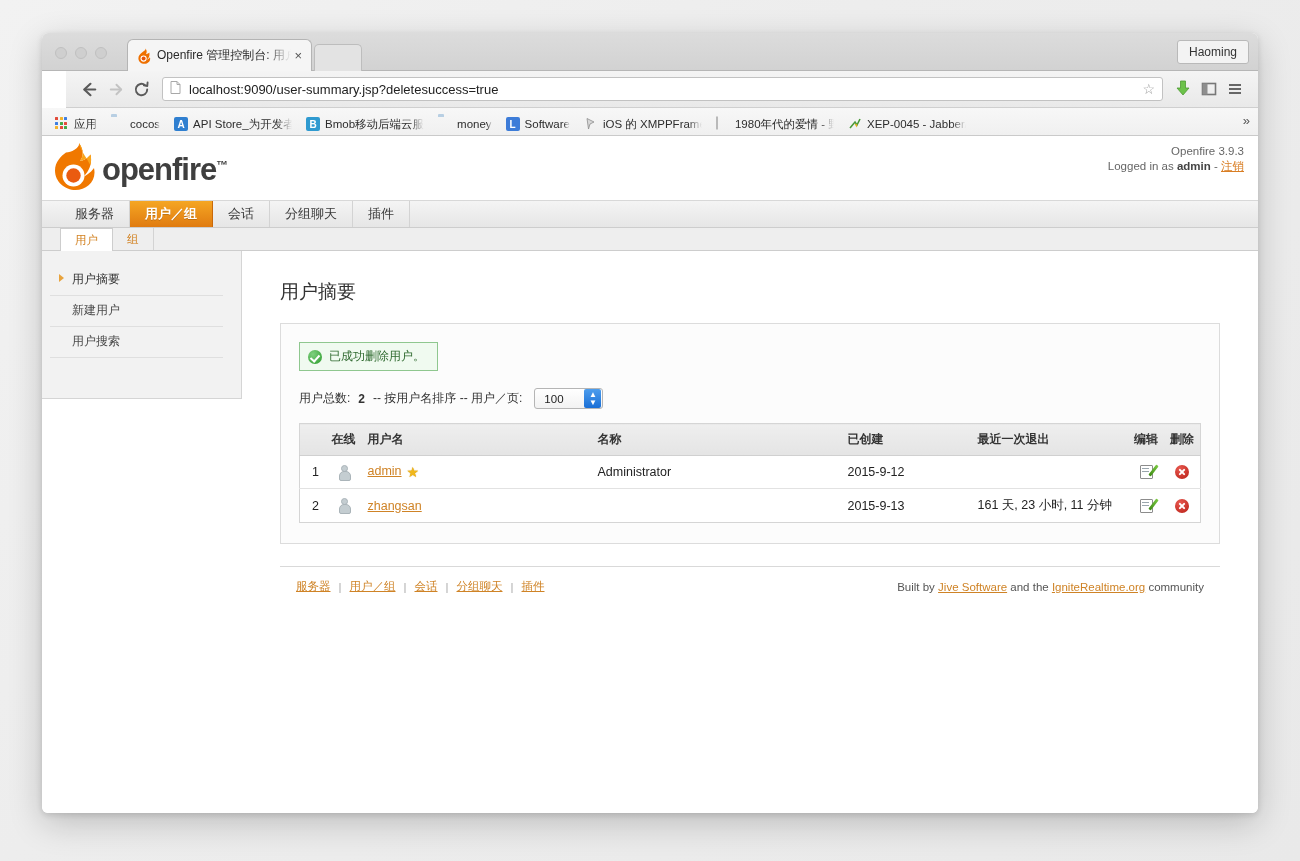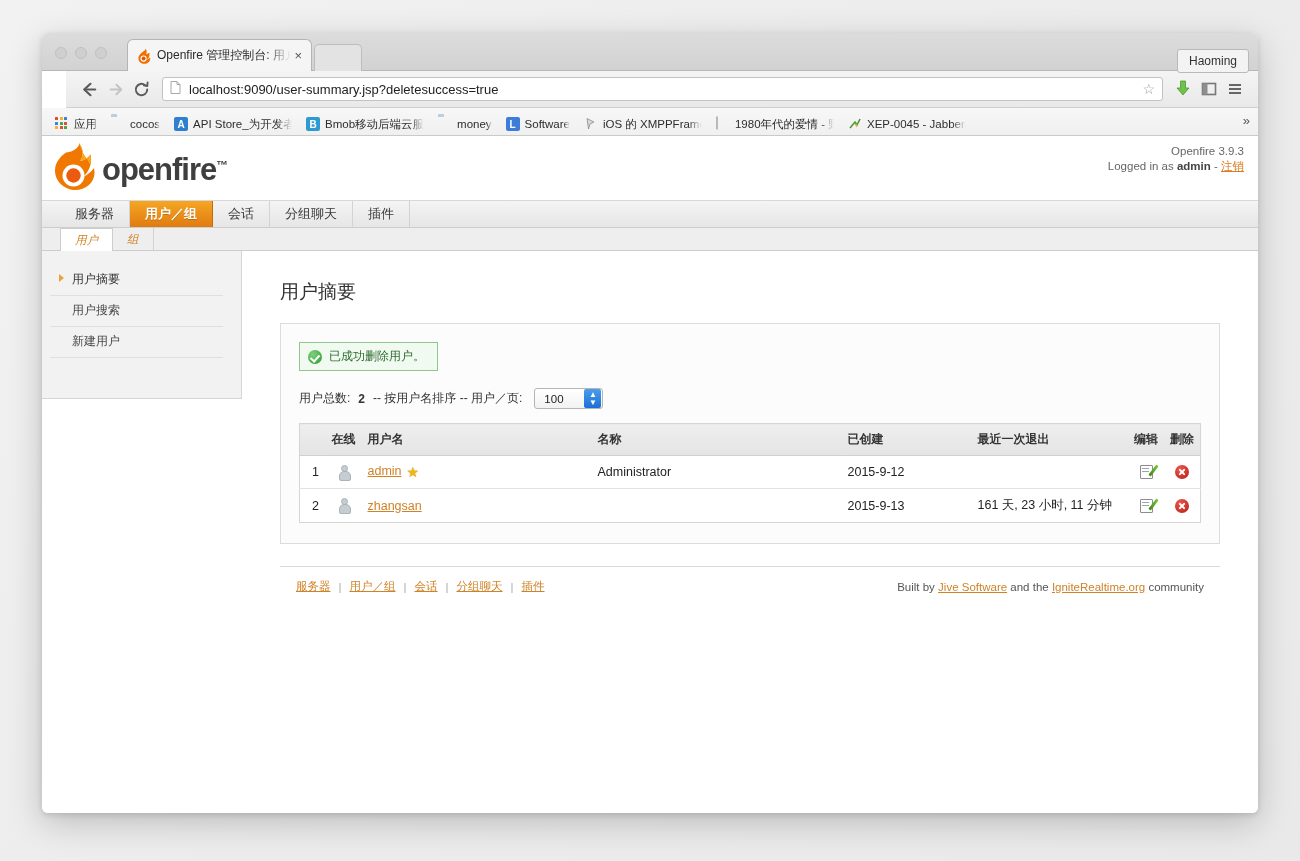--- a/index.html
+++ b/index.html
@@ -67,21 +67,21 @@
     padding: 0 3px; line-height: 1;
   }
   .tab-ghost {
     position: absolute; left: 272px; top: 11px;
     width: 48px; height: 27px;
     background: #e3e3e3;
     border: 1px solid #bdbdbd; border-bottom: none;
     border-radius: 5px 5px 0 0;
   }
   .profile-btn {
-    position: absolute; right: 9px; top: 16px;
+    position: absolute; right: 9px; top: 7px;
     height: 24px; padding: 0 11px;
     display: flex; align-items: center;
     background: #f3f3f3;
     border: 1px solid #b9b9b9;
     border-radius: 3px;
     font-size: 12px; color: #333;
   }
 
   
   .toolbar {
@@ -205,21 +205,20 @@
     background: #eeeeee;
     border-bottom: 1px solid #cdcdcd;
     display: flex; align-items: flex-end;
     padding-left: 18px;
   }
   .of-subnav-item {
     height: 22px; padding: 0 14px;
     display: flex; align-items: center;
     font-size: 11.5px; color: #d2801f;
     border-right: 1px solid #d3d3d3;
-    font-style: italic;
   }
   .of-subnav-item.active {
     background: #fff;
     border-top: 1px solid #cdcdcd;
     border-left: 1px solid #cdcdcd;
     border-right: 1px solid #cdcdcd;
     color: #d2801f;
     margin-bottom: -1px; height: 23px;
   }
 
@@ -575,24 +574,24 @@
     </div>
 
     <div class="of-body">
 
       <div class="of-sidebar">
         <div class="side-item active">
           <span class="caret"></span>
           <span>用户摘要</span>
         </div>
         <div class="side-item">
-          <span>用户搜索</span>
+          <span>新建用户</span>
         </div>
         <div class="side-item">
-          <span>新建用户</span>
+          <span>用户搜索</span>
         </div>
       </div>
 
       <div class="of-main">
         <h1 class="page-title">用户摘要</h1>
 
         <div class="panel">
 
           <div class="success-box">
             <span class="check-ico"></span>

